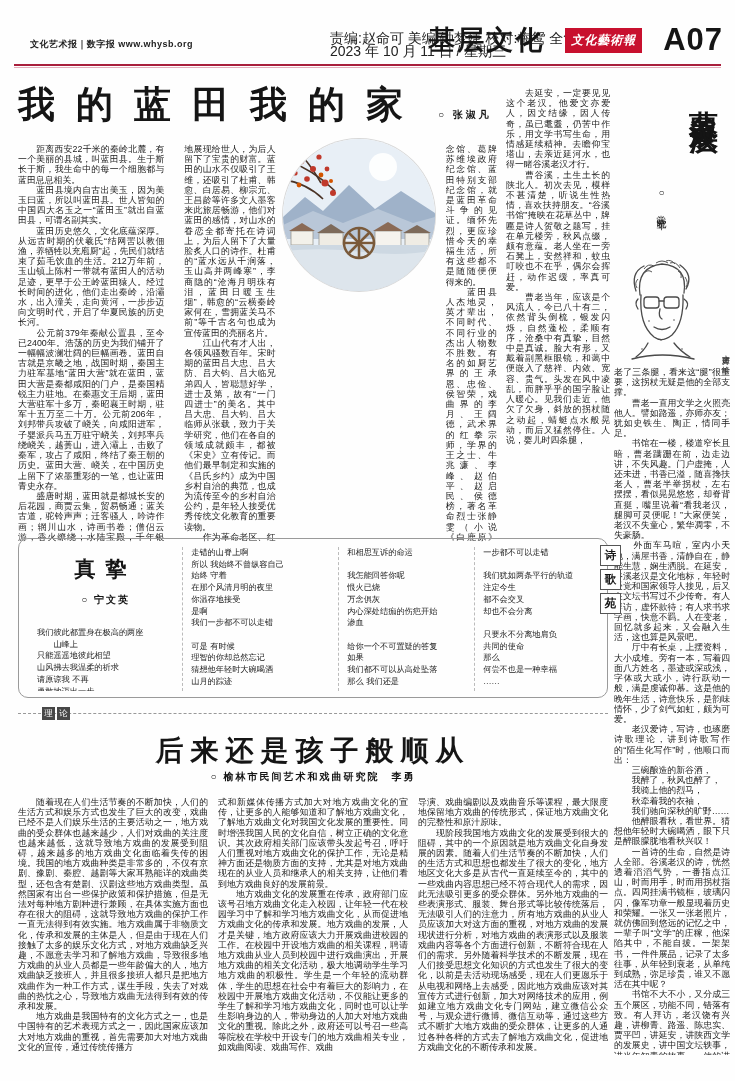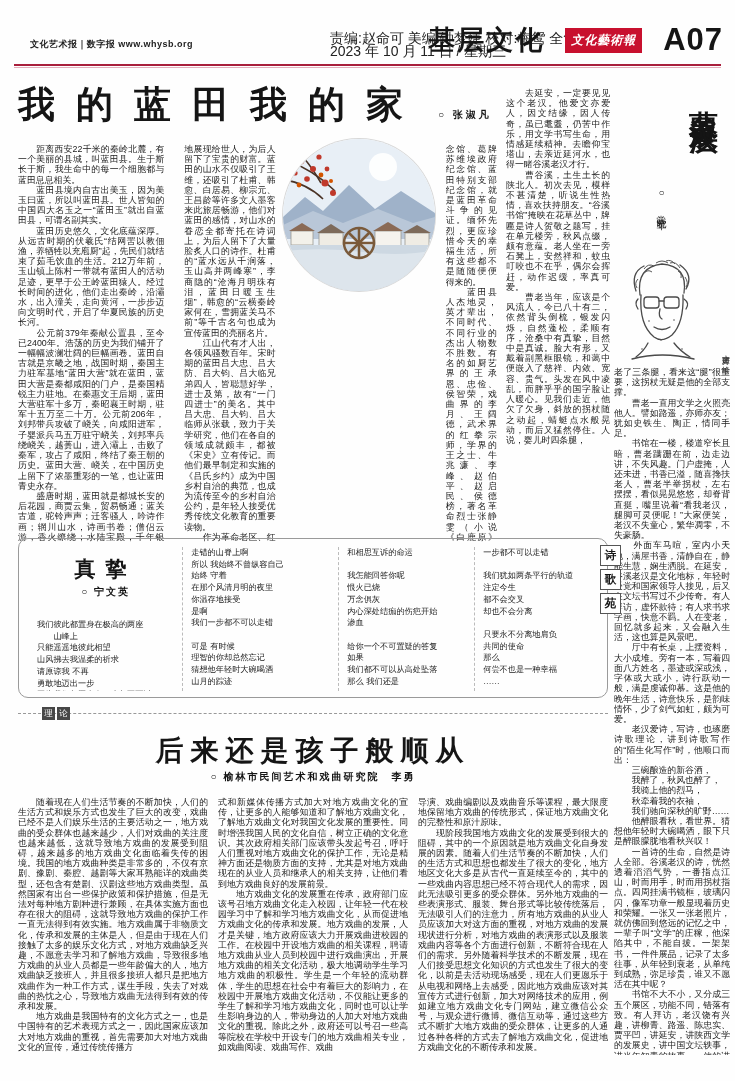--- a/index.html
+++ b/index.html
@@ -39,21 +39,21 @@
   .v-byline{position:absolute;top:102px;right:62px;writing-mode:vertical-rl;font-size:10px;letter-spacing:3px;}
   .portraitblock{position:relative;height:114px;}
   .portrait-cap{position:absolute;right:0;bottom:6px;writing-mode:vertical-rl;font-size:8px;color:#333;letter-spacing:1px;}
   .strip-text{height:688px;}
   
   .pbox{position:absolute;left:18px;top:538px;width:590px;height:160px;border:1.5px solid #9a9a9a;
         border-radius:10px;box-sizing:border-box;padding:8px 6px 6px 10px;display:flex;}
   .pcol{padding:0 8px;overflow:hidden;}
   .pcol + .pcol{border-left:1px dashed #bbb;}
   .poem{font-family:"DejaVu Serif",serif;font-size:8.2px;line-height:11.7px;color:#222;white-space:pre-line;}
-  .p-title{font-family:"DejaVu Serif",serif;font-weight:bold;font-size:21px;letter-spacing:10px;text-align:center;margin:8px 0 2px;}
+  .p-title{font-family:"DejaVu Serif",serif;font-weight:bold;font-size:21px;letter-spacing:10px;text-align:center;margin:8px 0 10px;}
   .p-author{font-size:10px;font-weight:bold;text-align:center;letter-spacing:2px;margin-bottom:20px;}
   .ptag{position:absolute;left:600px;top:545px;display:flex;flex-direction:column;gap:3px;}
   .ptag div{width:19px;height:19px;border:1px solid #555;background:#fff;font-size:11.5px;font-weight:bold;
             text-align:center;line-height:19px;}
   
   .theory{position:absolute;left:18px;top:707px;width:590px;height:374px;overflow:hidden;}
   .t-ruleline{position:relative;border-top:1px dashed #999;margin-top:6px;}
   .t-tag{position:absolute;left:24px;top:-7px;display:flex;gap:2px;}
   .t-tag div{width:13px;height:13px;background:#474747;color:#fff;font-size:8.5px;line-height:13px;text-align:center;}
   .t-title{text-align:center;font-size:28px;font-weight:bold;letter-spacing:7px;margin-top:18px;white-space:nowrap;}

